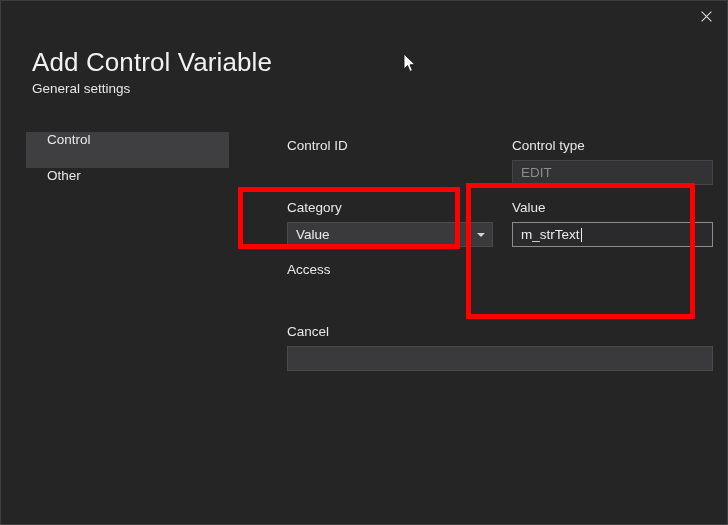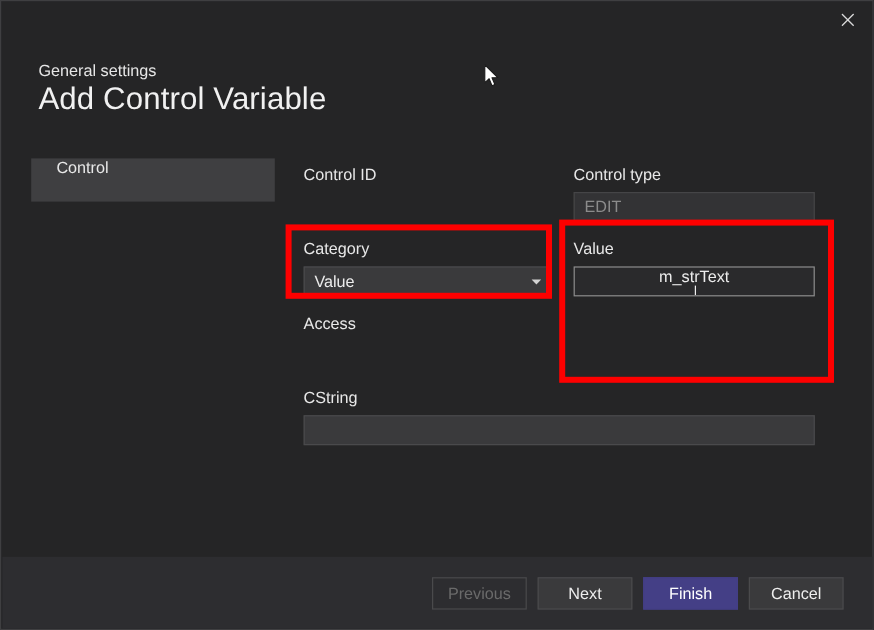--- a/index.html
+++ b/index.html
@@ -91,20 +91,21 @@
 
   
   #form {
     position: absolute;
     left: 0; top: 0;
     width: 728px;
     height: 525px;
   }
   .field {
     position: absolute;
+    margin-left: 34px;
   }
   .field-label {
     font-size: 13.5px;
     color: #e8e8e8;
     line-height: 16px;
     margin-bottom: 6px;
     white-space: nowrap;
   }
   .control {
     position: relative;
@@ -122,21 +123,20 @@
   }
   .control.combo { padding-right: 20px; }
   .control.readonly {
     background: #333335;
     border-color: #454547;
     color: #8b8b8b;
   }
   .control.textbox {
     background: #2a2a2c;
     border-color: #4e4e50;
-    flex-direction: column;
   }
   .control.textbox.focused {
     background: #2a2a2c;
     border-color: #8c8c8c;
   }
   .control.empty { background: #3a3a3c; }
   .caret {
     display: inline-block;
     width: 1px;
     height: 14px;
@@ -232,27 +232,30 @@
 
   <div id="titlebar">
     <div id="close-btn">
       <svg width="11" height="11" viewBox="0 0 11 11" aria-hidden="true">
         <path d="M0.6 0.6 L10.4 10.4 M10.4 0.6 L0.6 10.4" stroke="#d8d8d8" stroke-width="1.1" fill="none"></path>
       </svg>
     </div>
   </div>
 
   <div id="header">
+    <div id="dialog-title">Add Control Variable</div>
     <div id="dialog-subtitle">General settings</div>
-    <div id="dialog-title">Add Control Variable</div>
   </div>
 
   <div id="sidebar">
     <div class="side-item selected">
       <span>Control</span>
+    </div>
+    <div class="side-item">
+      <span>Other</span>
     </div>
   </div>
 
   <div id="form">
 
     <div class="field" id="field-control-id">
       <div class="field-label">Control ID</div>
     </div>
 
     <div class="field" id="field-category">
@@ -277,47 +280,31 @@
           <span class="caret"></span>
       </div>
     </div>
 
     <div class="field" id="field-access">
       <div class="field-label">Access</div>
     </div>
 
 
     <div class="field" id="field-comment">
-      <div class="field-label">CString</div>
+      <div class="field-label">Cancel</div>
       <div class="control empty">
         <span></span>
       </div>
     </div>
 
   </div>
 
   <div class="annotation" id="annotation-category"></div>
   <div class="annotation" id="annotation-name-vartype"></div>
 
-  <div id="footer">
-    <div id="footer-buttons">
-      <div class="btn disabled">
-        <span>Previous</span>
-      </div>
-      <div class="btn">
-        <span>Next</span>
-      </div>
-      <div class="btn primary">
-        <span>Finish</span>
-      </div>
-      <div class="btn">
-        <span>Cancel</span>
-      </div>
-    </div>
-  </div>
 
   <div id="mouse-cursor">
     <svg width="14" height="21" viewBox="0 0 14 21" aria-hidden="true">
       <path d="M1 1 L1 16 L4.6 12.6 L7 18.4 L9.4 17.4 L7 11.8 L11.8 11.6 Z" fill="#ffffff" stroke="#1a1a1a" stroke-width="0.9" stroke-linejoin="round"></path>
     </svg>
   </div>
 
 </div>
 
 </body></html>

